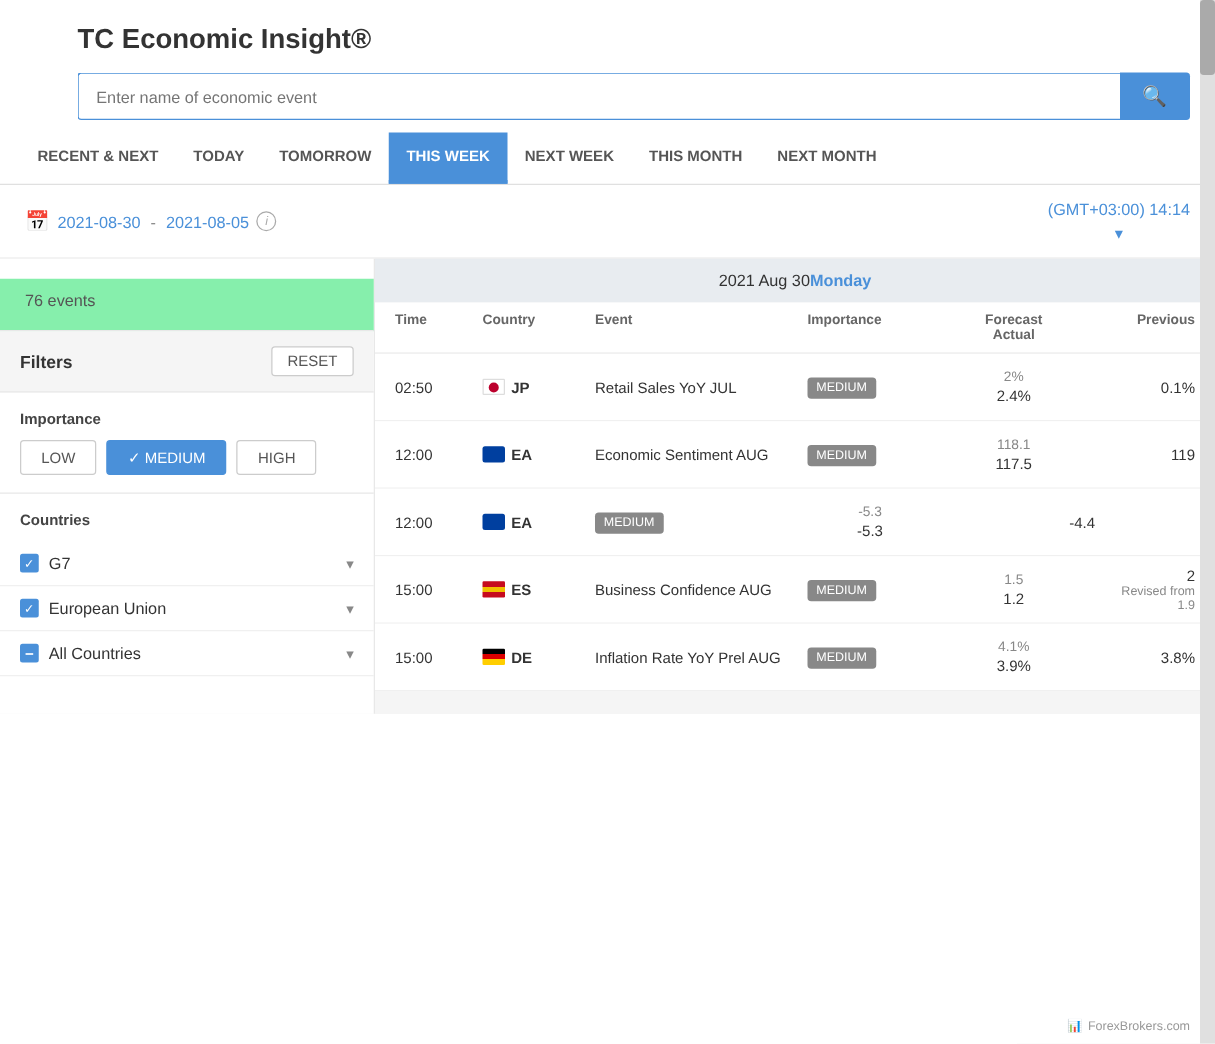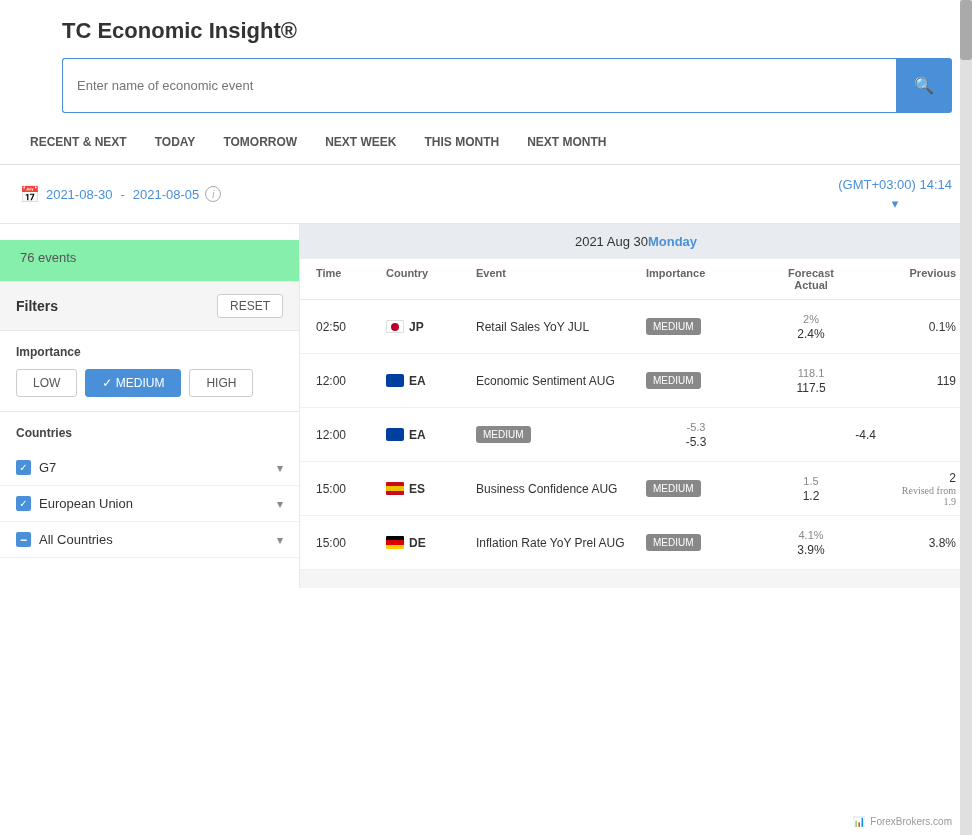--- a/index.html
+++ b/index.html
@@ -9,21 +9,21 @@
 
     .header { padding: 18px 20px 10px 20px; background: #fff; margin-left: 42px; }
     .app-title { font-size: 22px; font-weight: bold; color: #333; margin-bottom: 14px; }
 
     .search-bar { display: flex; margin-bottom: 0; }
     .search-input {
       flex: 1;
       border: 1.5px solid #4a90d9;
       border-right: none;
       border-radius: 3px 0 0 3px;
-      padding: 19px 14px;
+      padding: 1px 14px;
       font-size: 13px;
       color: #737373;
       outline: none;
     }
     .search-button {
       background: #4a90d9;
       border: none;
       border-radius: 0 3px 3px 0;
       padding: 9px 18px;
       cursor: pointer;
@@ -200,21 +200,21 @@
       color: #fff;
       font-size: 10px;
       padding: 3px 7px;
       border-radius: 3px;
       text-align: center;
       display: inline-block;
     }
     .forecast-val { color: #888; font-size: 11px; }
     .actual-val { color: #333; font-size: 12px; }
     .col-previous-data { text-align: right; font-size: 12px; color: #333; }
-    .revised-note { font-size: 10px; color: #888; font-family: Liberation Serif, serif; }
+    .revised-note { font-size: 10px; color: #888; }
 
     
     .flag-icon {
       width: 18px; height: 13px; display: inline-block;
       border-radius: 1px; vertical-align: middle;
     }
     .flag-jp-icon { background: linear-gradient(#fff 0%, #fff 100%); border: 0.5px solid #ddd; position: relative; }
     .flag-jp-circle {
       width: 8px; height: 8px; background: #bc002d; border-radius: 50%;
       position: absolute; top: 50%; left: 50%; transform: translate(-50%,-50%);
@@ -263,20 +263,21 @@
       <button class="search-button">
         <span>🔍</span>
       </button>
     </div>
   </div>
 
   <div class="tab-bar">
     <div class="tab-item">RECENT &amp; NEXT</div>
     <div class="tab-item">TODAY</div>
     <div class="tab-item">TOMORROW</div>
+    <div class="tab-item active">THIS WEEK</div>
     <div class="tab-item">NEXT WEEK</div>
     <div class="tab-item">THIS MONTH</div>
     <div class="tab-item">NEXT MONTH</div>
   </div>
 
   <div class="date-bar">
     <div class="date-left">
       <span class="date-icon">📅</span>
       <a class="date-link">2021-08-30</a>
       <span class="date-separator">-</span>

